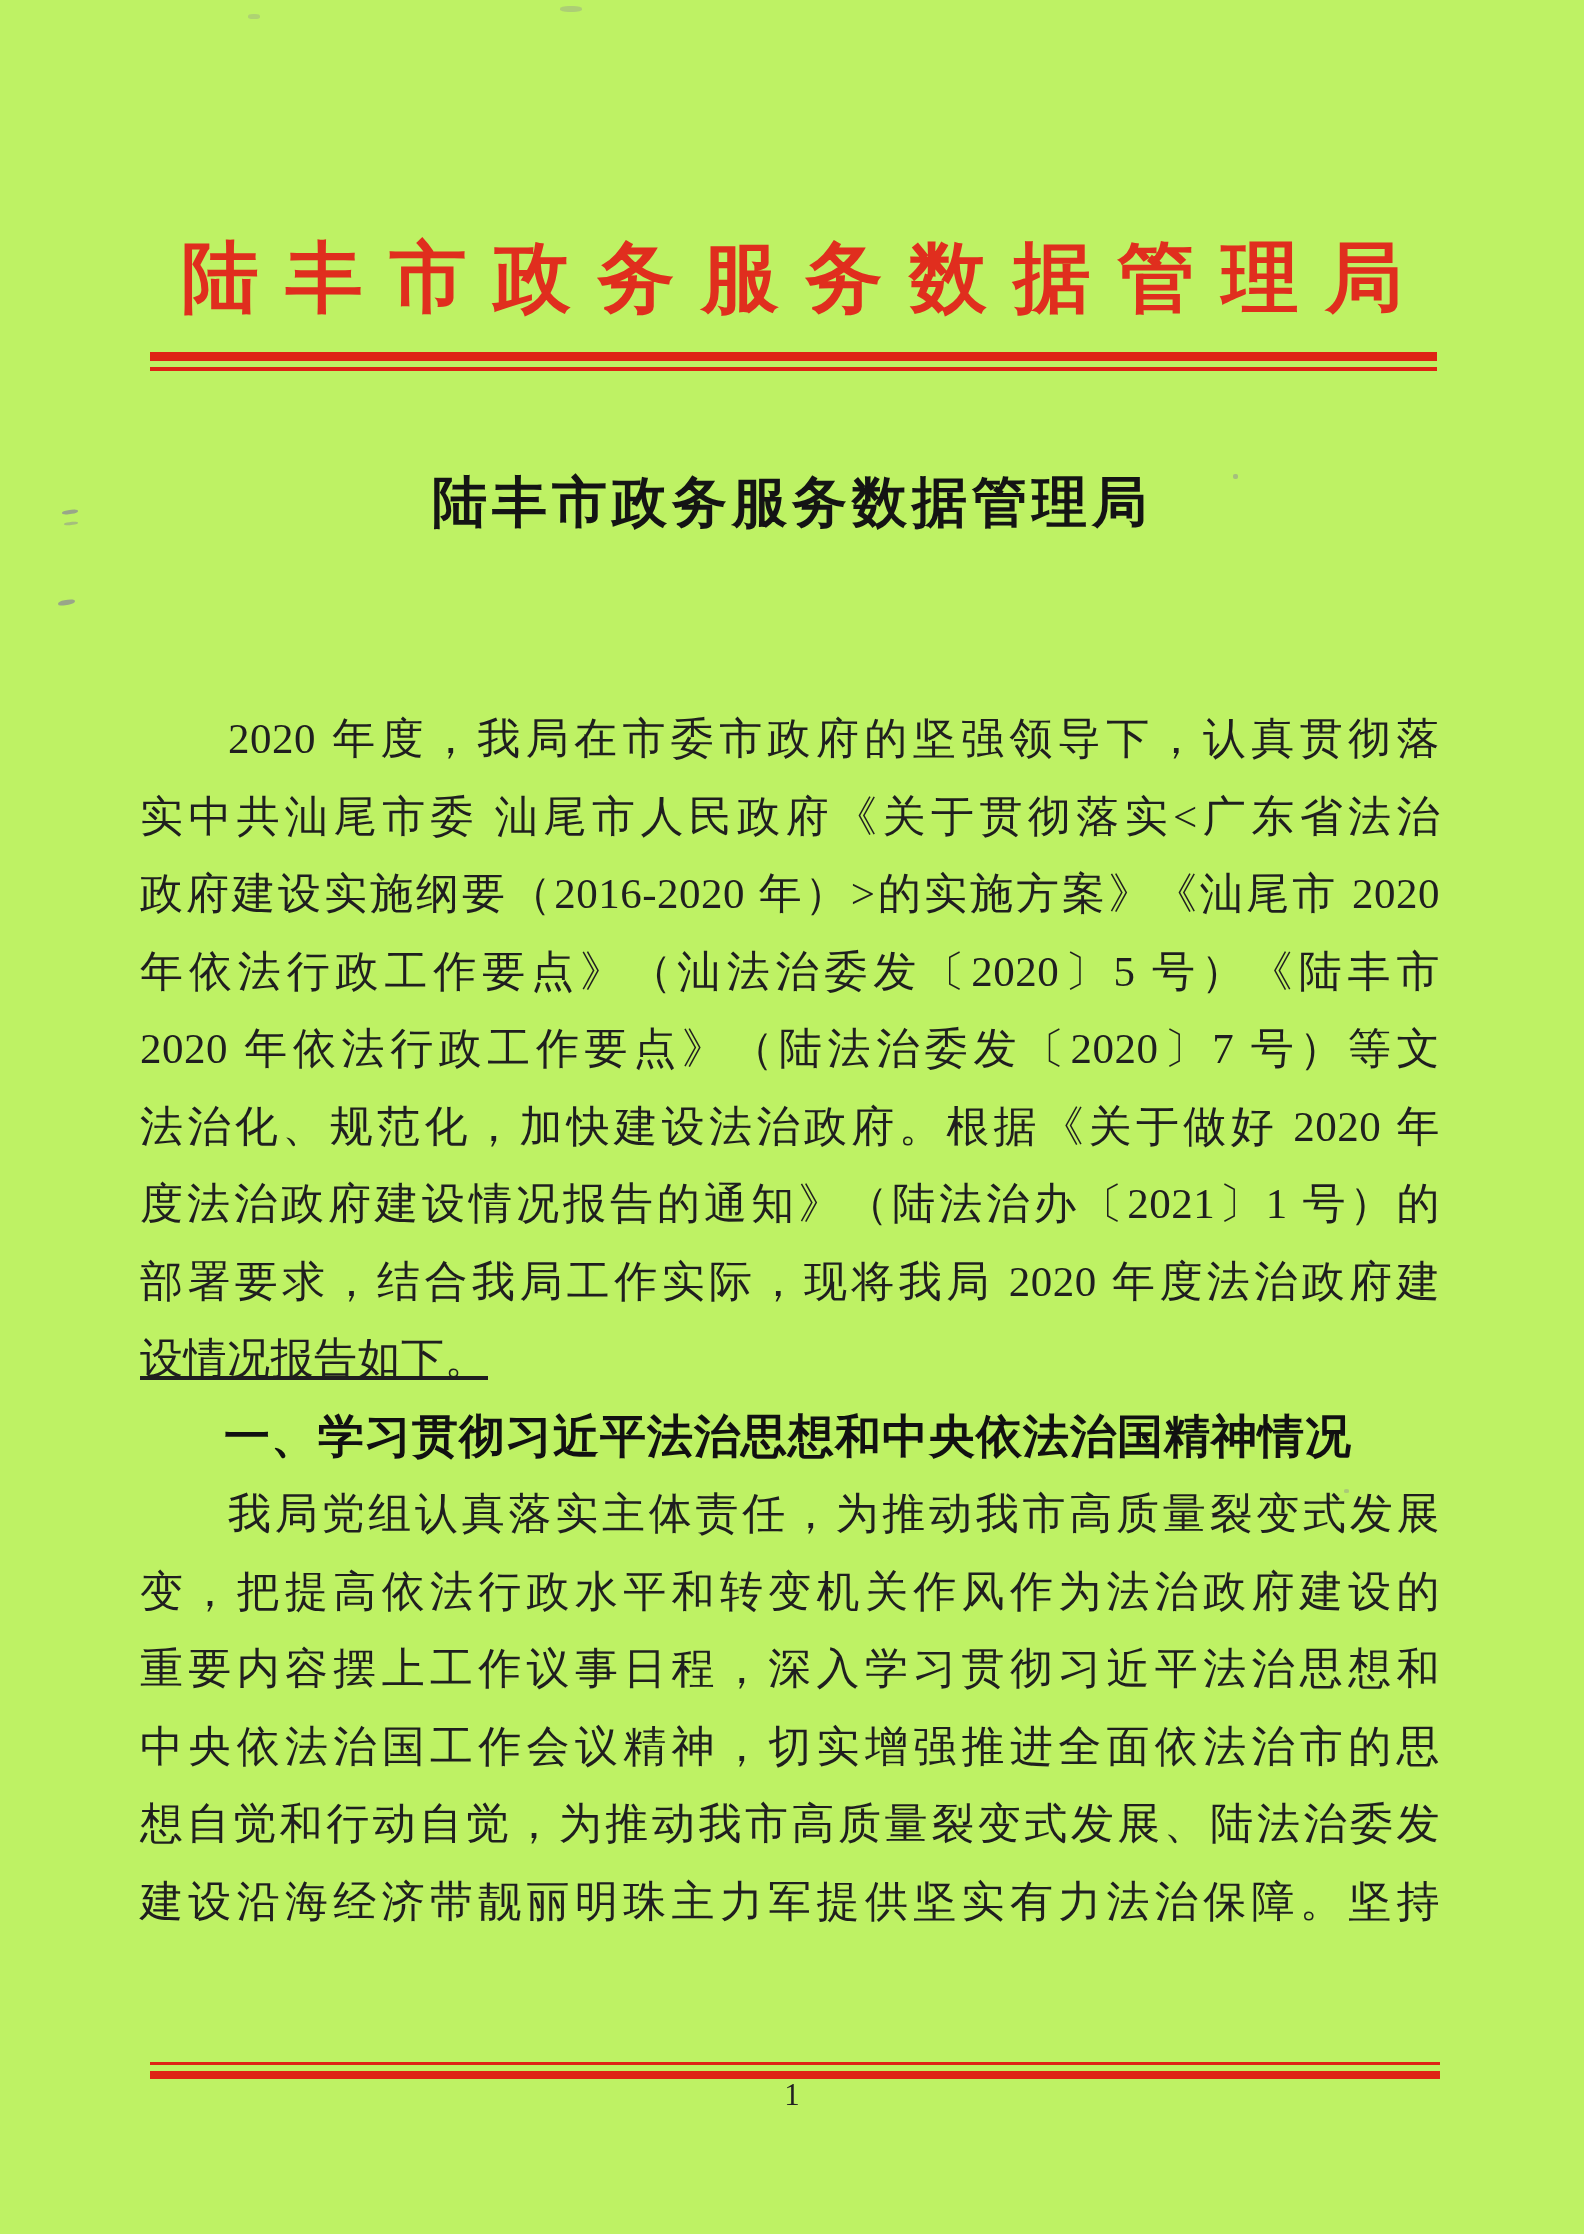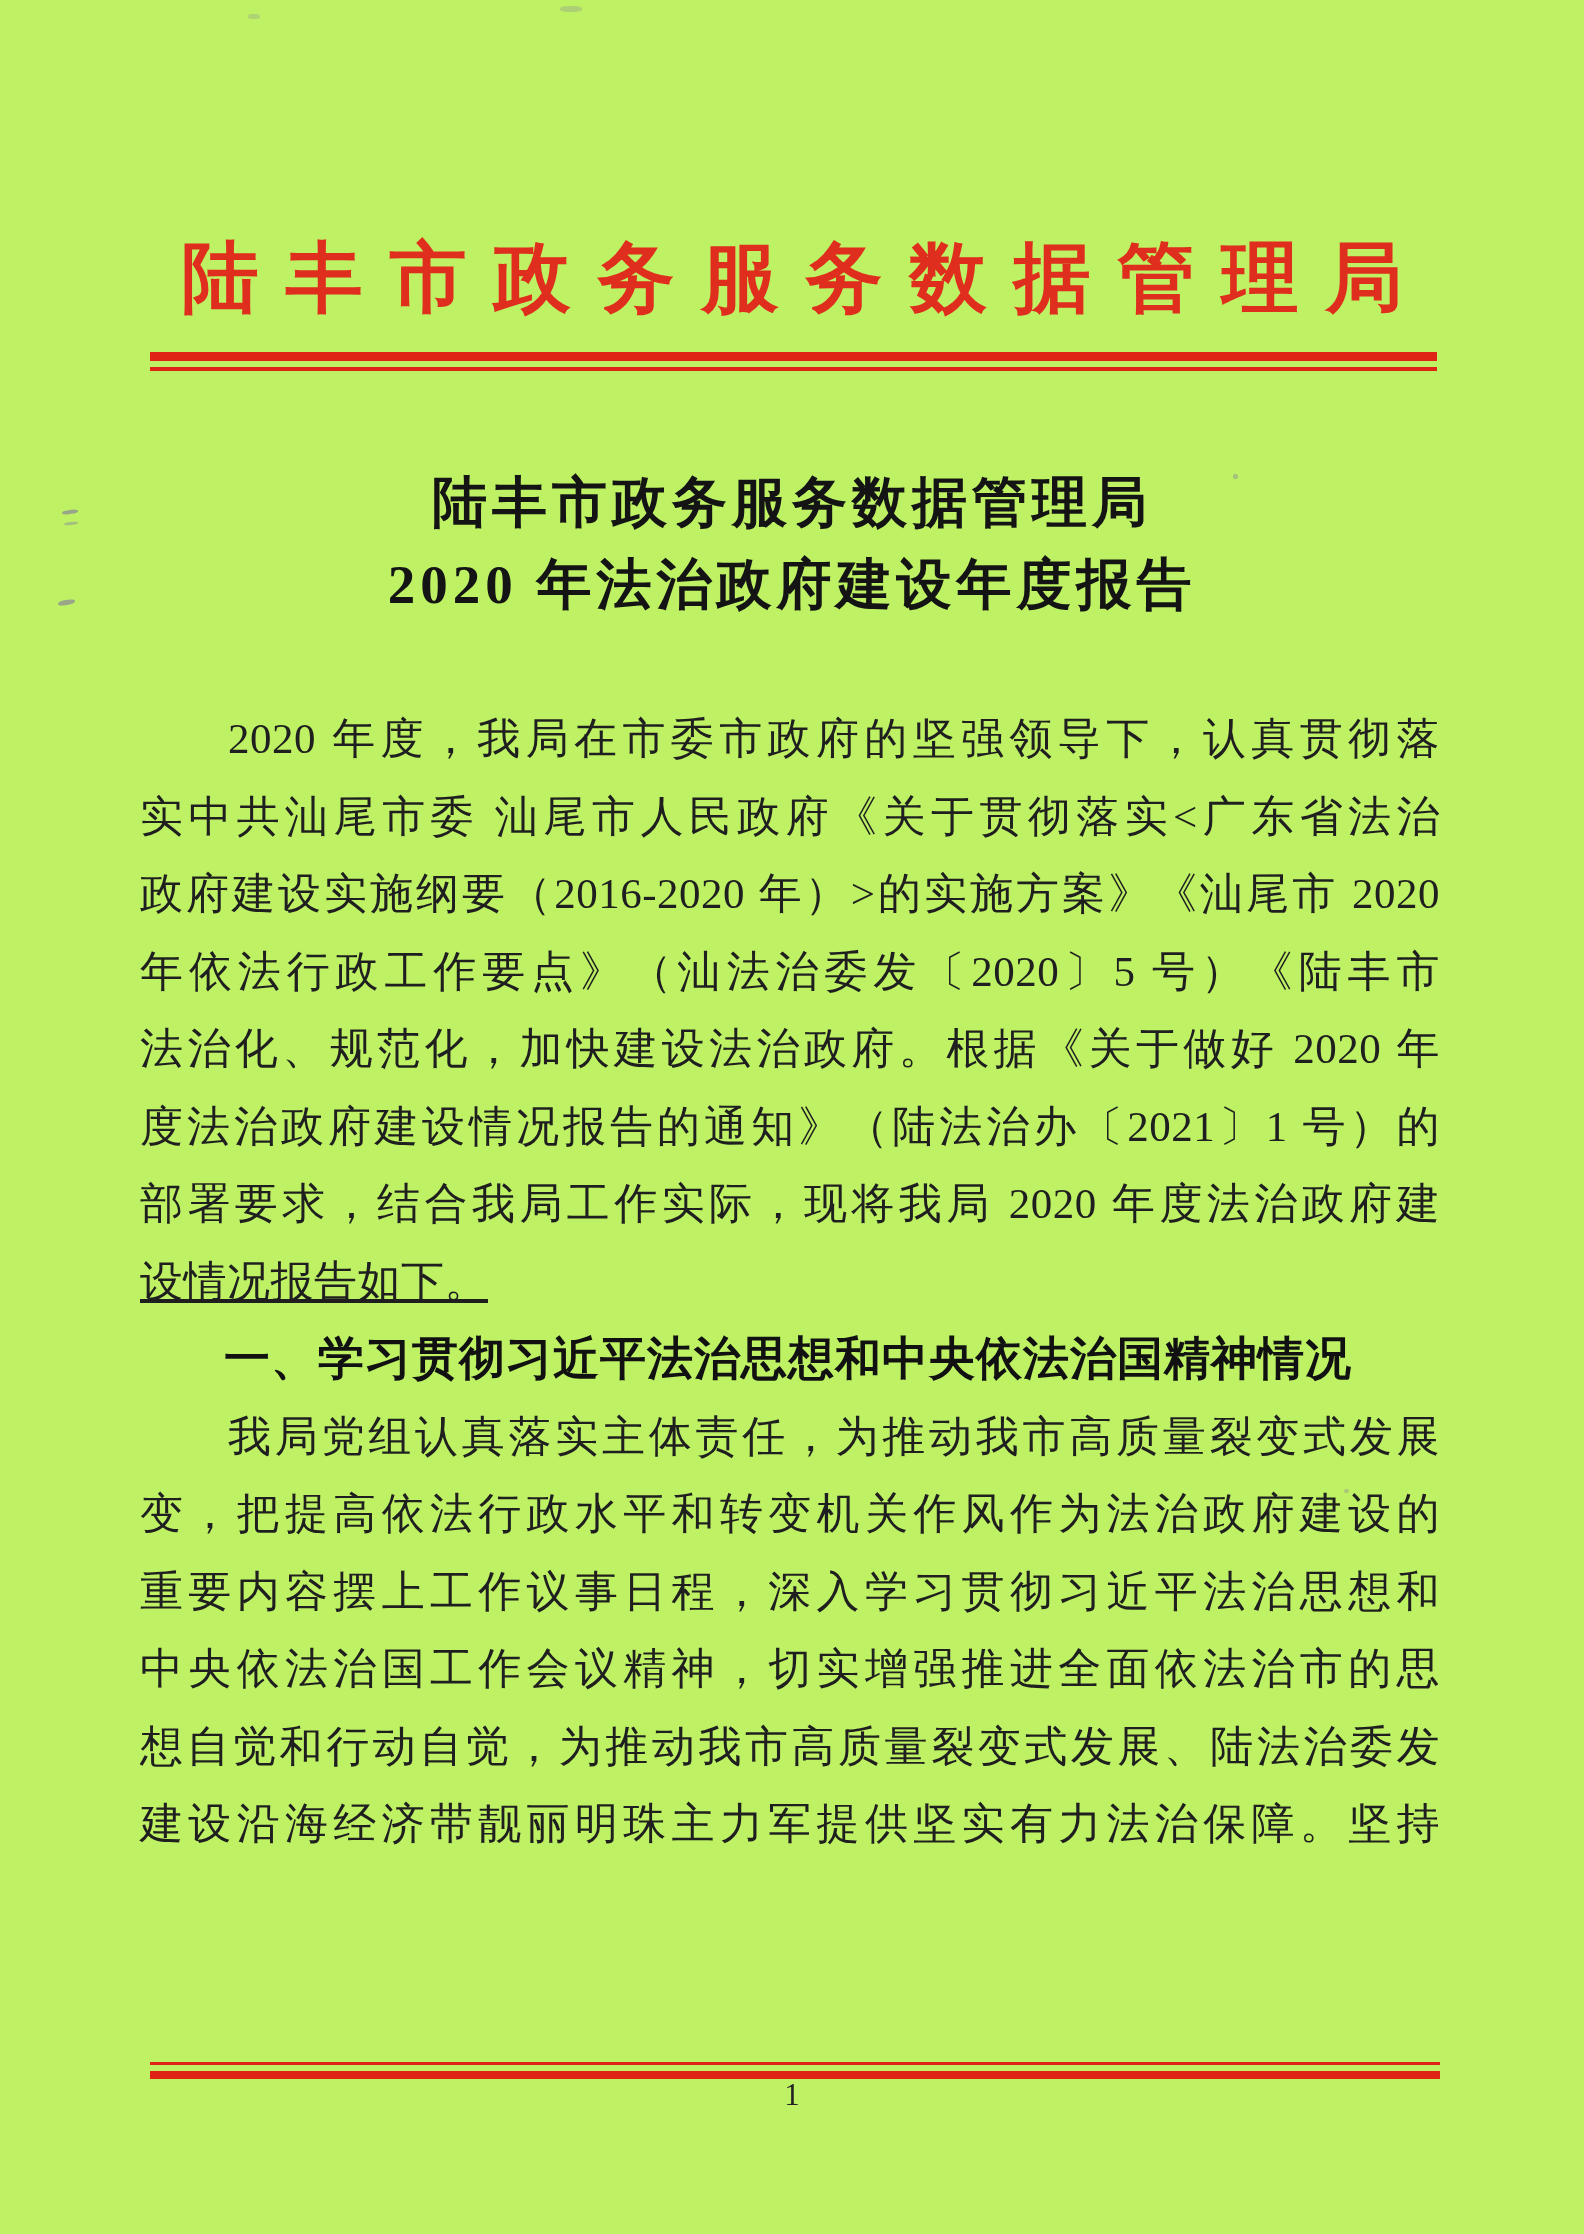--- a/index.html
+++ b/index.html
@@ -128,29 +128,29 @@
 
 <div class="page" style="--accent-red: #e02e1e; --rule-red: #de2415; --ink: #1f1f1f;">
 
   <div class="agency-name">陆丰市政务服务数据管理局</div>
 
   <div class="rule header-thick"></div>
   <div class="rule header-thin"></div>
 
   <div class="doc-title">
     <div class="t-line">陆丰市政务服务数据管理局</div>
-    <div class="t-line">2020 年法治政府建设年度报告</div>
   </div>
 
   <div class="body-text">
     <div id="para1">
         <div class="body-line indent">2020 年度，我局在市委市政府的坚强领导下，认真贯彻落</div>
         <div class="body-line">实中共汕尾市委 汕尾市人民政府《关于贯彻落实&lt;广东省法治</div>
         <div class="body-line">政府建设实施纲要（2016-2020 年）&gt;的实施方案》《汕尾市 2020</div>
         <div class="body-line">年依法行政工作要点》（汕法治委发〔2020〕5 号）《陆丰市</div>
+        <div class="body-line">2020 年依法行政工作要点》（陆法治委发〔2020〕7 号）等文</div>
         <div class="body-line">法治化、规范化，加快建设法治政府。根据《关于做好 2020 年</div>
         <div class="body-line">度法治政府建设情况报告的通知》（陆法治办〔2021〕1 号）的</div>
         <div class="body-line">部署要求，结合我局工作实际，现将我局 2020 年度法治政府建</div>
         <div class="body-line no-justify">设情况报告如下。</div>
       </div>
     <div class="section-heading">一、学习贯彻习近平法治思想和中央依法治国精神情况</div>
     <div id="para2">
         <div class="body-line indent">我局党组认真落实主体责任，为推动我市高质量裂变式发展</div>
         <div class="body-line">变，把提高依法行政水平和转变机关作风作为法治政府建设的</div>
         <div class="body-line">重要内容摆上工作议事日程，深入学习贯彻习近平法治思想和</div>

